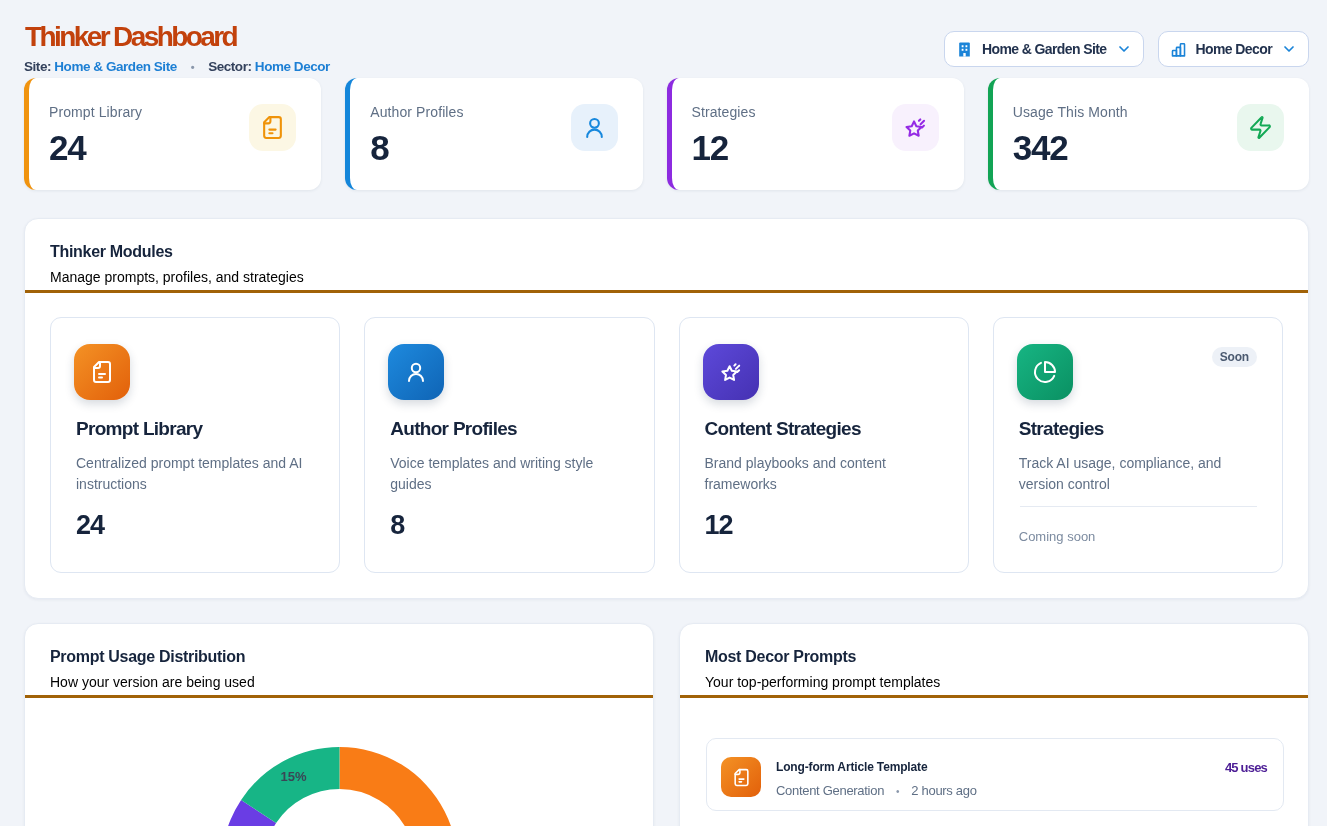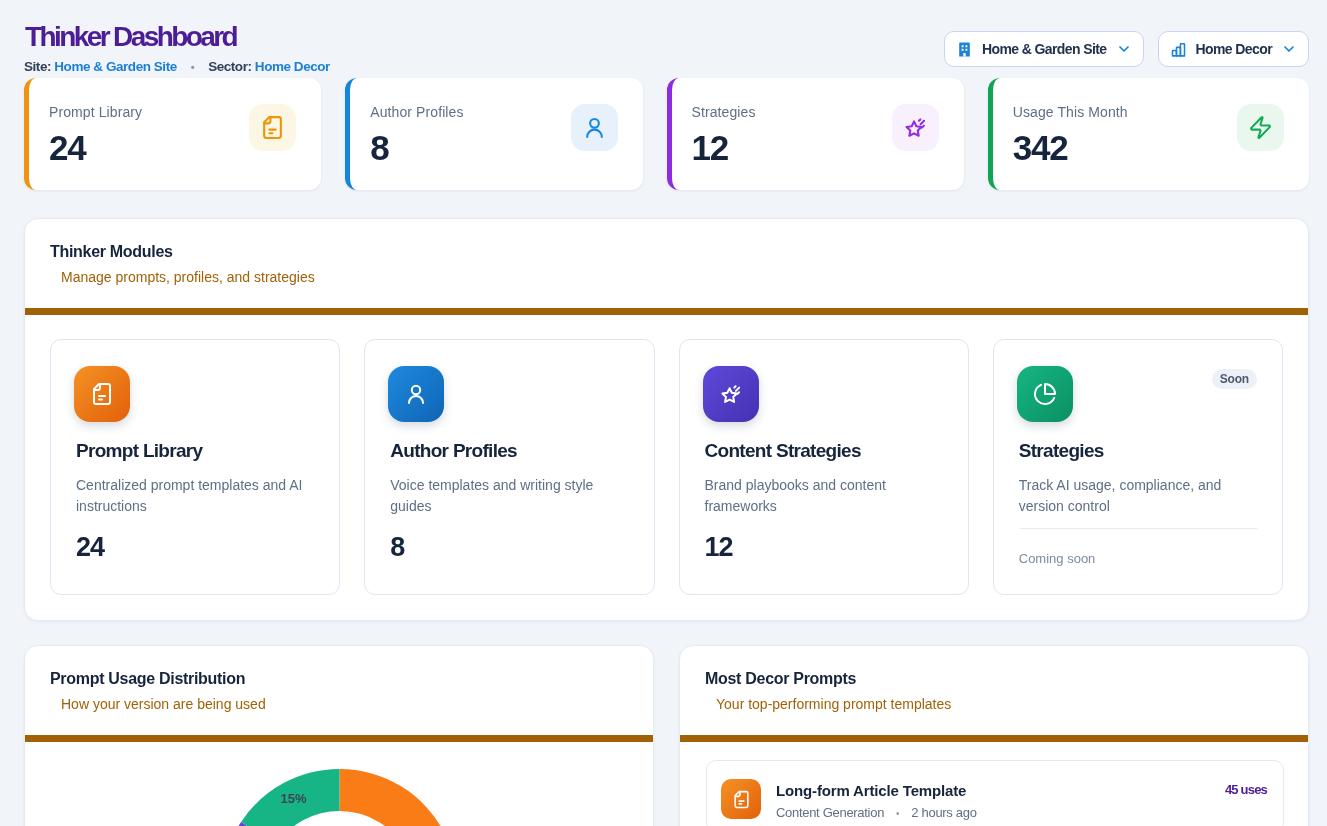--- a/index.html
+++ b/index.html
@@ -5,57 +5,57 @@
 * { margin:0; padding:0; box-sizing:border-box; }
 html,body { width:1327px; height:826px; overflow:hidden; }
 body {
   background:#f1f4f9;
   font-family:"Liberation Sans", sans-serif;
   color:#1a2740;
 }
 .page { position:relative; width:1285px; margin-left:24px; }
 
 .hdr { position:relative; height:78px; }
-.title { position:absolute; left:1px; top:21px; font-size:28px; font-weight:bold; letter-spacing:-2.6px; color:#4c1d95;text-align:center; }
+.title { position:absolute; left:1px; top:21px; font-size:28px; font-weight:bold; letter-spacing:-2.6px; color:#c2410c;text-align:center; }
 .subtitle { position:absolute; left:0; top:59px; font-size:13.5px; font-weight:bold; letter-spacing:-0.45px; color:#33415c; }
 .subtitle a { color:#1d7fd4; text-decoration:none; }
 .subtitle .dot { color:#8a97ab; padding:0 14px; font-weight:bold; font-size:11px; }
 .btns { position:absolute; right:0; top:31px; display:flex; gap:14px; }
 .btn { height:36px; background:#fff; border:1px solid #c9d6ee; border-radius:10px; display:flex; align-items:center; padding:0 11px; font-size:14px; font-weight:bold; letter-spacing:-0.6px; color:#22324e; }
 .btn svg.lead { margin-right:9px; }
 .btn svg.chev { margin-left:9px; }
 
 .stats { display:flex; gap:24px; }
 .stat { position:relative; flex:1; height:112px; background:#fff; border-radius:12px; border-left:5px solid; box-shadow:0 1px 3px rgba(30,48,80,0.08); }
 .stat .lbl { position:absolute; left:20px; top:26px; font-size:14px; color:#5f6f85; letter-spacing:0.1px; }
 .stat .num { position:absolute; left:20px; top:50px; font-size:35px; font-weight:bold; letter-spacing:-1.2px; color:#16243c; }
 .stat .ic { position:absolute; right:25px; top:26px; width:47px; height:47px; border-radius:14px; display:flex; align-items:center; justify-content:center; }
 
 .panel { background:#fff; border:1px solid #e6ebf3; border-radius:14px; box-shadow:0 1px 3px rgba(30,48,80,0.06); }
 .modules { margin-top:28px; }
-.panel-hd { position:relative; height:96px; border-bottom:7px solid #a16207; }
+.panel-hd { position:relative; height:74px; border-bottom:3px solid #a16207; }
 .panel-hd h2 { position:absolute; left:25px; top:24px; font-size:16px; font-weight:bold; letter-spacing:-0.3px; color:#16243c; }
-.panel-hd p { position:absolute; left:25px; top:50px; font-size:14px; color:#a16207;margin-left:11px; }
+.panel-hd p { position:absolute; left:25px; top:50px; font-size:14px; color:#000000; }
 .mod-grid { display:flex; gap:24px; padding:24px 25px 25px; }
 .mod { position:relative; flex:1; height:256px; background:#fff; border:1px solid #dee6f2; border-radius:11px; }
 .mod .mic { position:absolute; left:23px; top:26px; width:56px; height:56px; border-radius:16px; display:flex; align-items:center; justify-content:center; box-shadow:0 4px 10px rgba(30,48,80,0.18); }
 .mod h3 { position:absolute; left:25px; top:100px; font-size:19px; font-weight:bold; letter-spacing:-0.7px; color:#16243c; }
 .mod .desc { position:absolute; left:25px; top:135px; font-size:14px; line-height:20.5px; color:#5f6f85; }
 .mod .mnum { position:absolute; left:25px; top:192px; font-size:27px; font-weight:bold; letter-spacing:-1px; color:#16243c; }
 .badge { position:absolute; right:25px; top:29px; background:#edf1f7; color:#4b5a70; font-size:12px; font-weight:bold; padding:3px 8px; border-radius:12px; letter-spacing:-0.2px; }
 .mod .divider { position:absolute; left:26px; right:25px; top:188px; border-top:1px solid #e5eaf2; }
 .mod .soon { position:absolute; left:25px; top:211px; font-size:13px; color:#7c8ba0; }
 
 .bottom { display:flex; gap:25px; margin-top:24px; }
 .bcard { position:relative; width:630px; height:420px; overflow:hidden; }
 .chartwrap { position:absolute; left:0; top:89px; width:100%; height:330px; }
 
 .pitem { position:absolute; left:26px; right:24px; top:114px; height:73px; border:1px solid #e3e9f2; border-radius:10px; background:#fff; }
 .pitem .picon { position:absolute; left:14px; top:18px; width:40px; height:40px; border-radius:10px; display:flex; align-items:center; justify-content:center; }
-.pitem h4 { position:absolute; left:69px; top:21px; font-size:15px; font-weight:bold; letter-spacing:-0.15px; color:#16243c; }
+.pitem h4 { position:absolute; left:69px; top:21px; font-size:12px; font-weight:bold; letter-spacing:-0.15px; color:#16243c; }
 .pitem .meta { position:absolute; left:69px; top:44px; font-size:13px; letter-spacing:-0.3px; color:#5f6f85; }
 .pitem .meta .dot { padding:0 12px; color:#8a97ab; font-size:10px; }
 .pitem .uses { position:absolute; right:16px; top:21px; font-size:13px; font-weight:bold; color:#4c1d95; letter-spacing:-0.8px; }
 .g-orange { background:linear-gradient(135deg,#f49225 0%,#e2600a 100%); }
 .g-blue { background:linear-gradient(135deg,#1e8ade 0%,#0f64b5 100%); }
 .g-indigo { background:linear-gradient(135deg,#5d49da 0%,#4531b2 100%); }
 .g-green { background:linear-gradient(135deg,#17b583 0%,#0a9062 100%); }
 </style>
 </head>
 <body>

